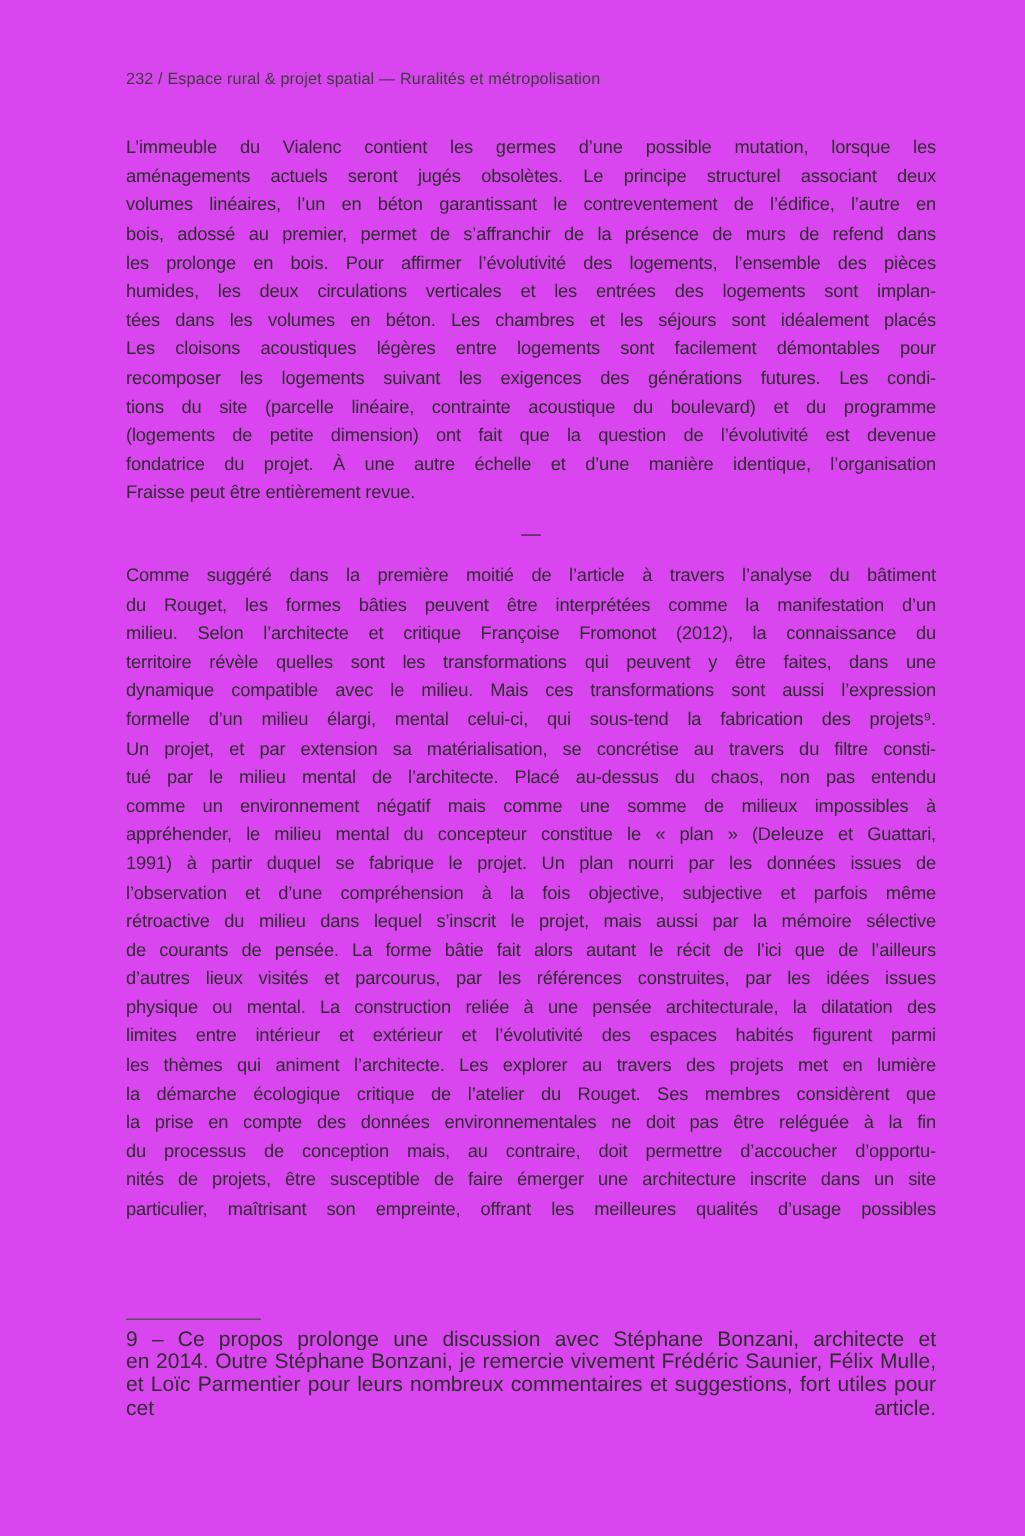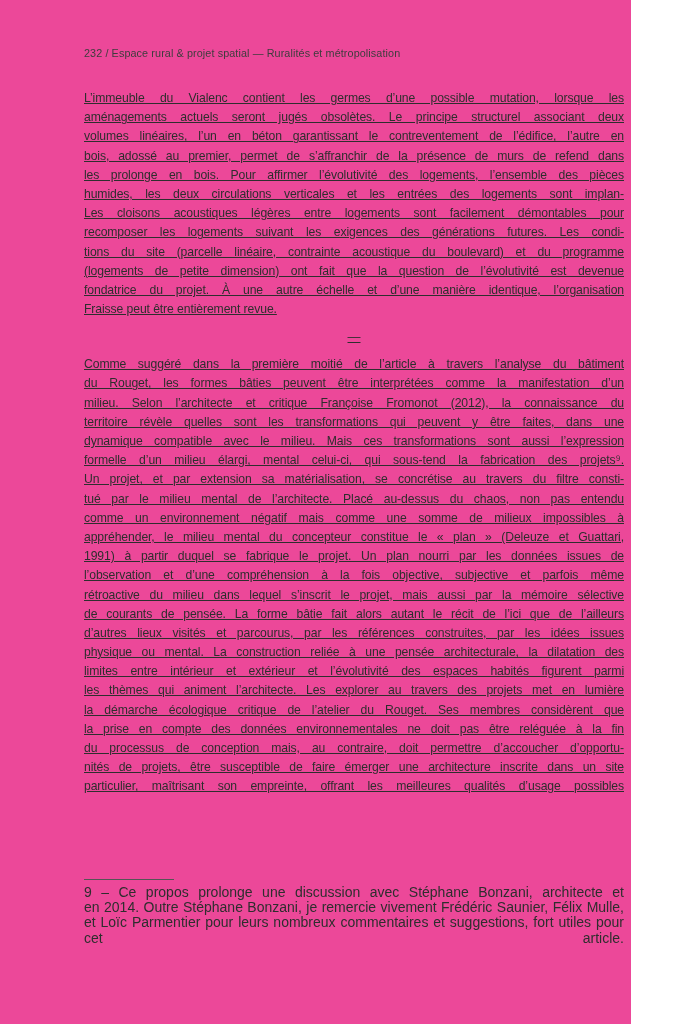--- a/index.html
+++ b/index.html
@@ -2,43 +2,42 @@
 <html lang="fr"><head>
 <meta charset="utf-8">
 <style>
   html, body {
     margin: 0;
     padding: 0;
     background: #ffffff;
   }
   .page {
     position: relative;
-    width: 631px;
+    width: 683px;
     height: 1024px;
-    background: #ec4899;
+    background: #d946ef;
     overflow: hidden;
     font-family: "Liberation Sans", "DejaVu Sans", sans-serif;
     color: #2e2e2e;
   }
   .running-head {
     position: absolute;
     left: 84px;
     top: 46px;
     width: 540px;
     font-size: 10.8px;
     line-height: 14px;
     color: #3d3d3d;
     letter-spacing: 0.1px;
   }
   .text-column {
     position: absolute;
     left: 84px;
     top: 89px;
     width: 540px;
-    text-decoration: underline;
   }
   .para .tline {
     font-size: 12.2px;
     letter-spacing: -0.1px;
     height: 19.2px;
     line-height: 19.2px;
     text-align: justify;
     text-align-last: justify;
     overflow: hidden;
   }
@@ -84,20 +83,21 @@
 
   <div class="text-column">
 
     <div class="para">
         <div class="tline">L’immeuble du Vialenc contient les germes d’une possible mutation, lorsque les</div>
         <div class="tline">aménagements actuels seront jugés obsolètes. Le principe structurel associant deux</div>
         <div class="tline">volumes linéaires, l’un en béton garantissant le contreventement de l’édifice, l’autre en</div>
         <div class="tline">bois, adossé au premier, permet de s’affranchir de la présence de murs de refend dans</div>
         <div class="tline">les prolonge en bois. Pour affirmer l’évolutivité des logements, l’ensemble des pièces</div>
         <div class="tline">humides, les deux circulations verticales et les entrées des logements sont implan-</div>
+        <div class="tline">tées dans les volumes en béton. Les chambres et les séjours sont idéalement placés</div>
         <div class="tline">Les cloisons acoustiques légères entre logements sont facilement démontables pour</div>
         <div class="tline">recomposer les logements suivant les exigences des générations futures. Les condi-</div>
         <div class="tline">tions du site (parcelle linéaire, contrainte acoustique du boulevard) et du programme</div>
         <div class="tline">(logements de petite dimension) ont fait que la question de l’évolutivité est devenue</div>
         <div class="tline">fondatrice du projet. À une autre échelle et d’une manière identique, l’organisation</div>
         <div class="tline tlast">Fraisse peut être entièrement revue.</div>
       </div>
 
     <div class="separator">—</div>
 

